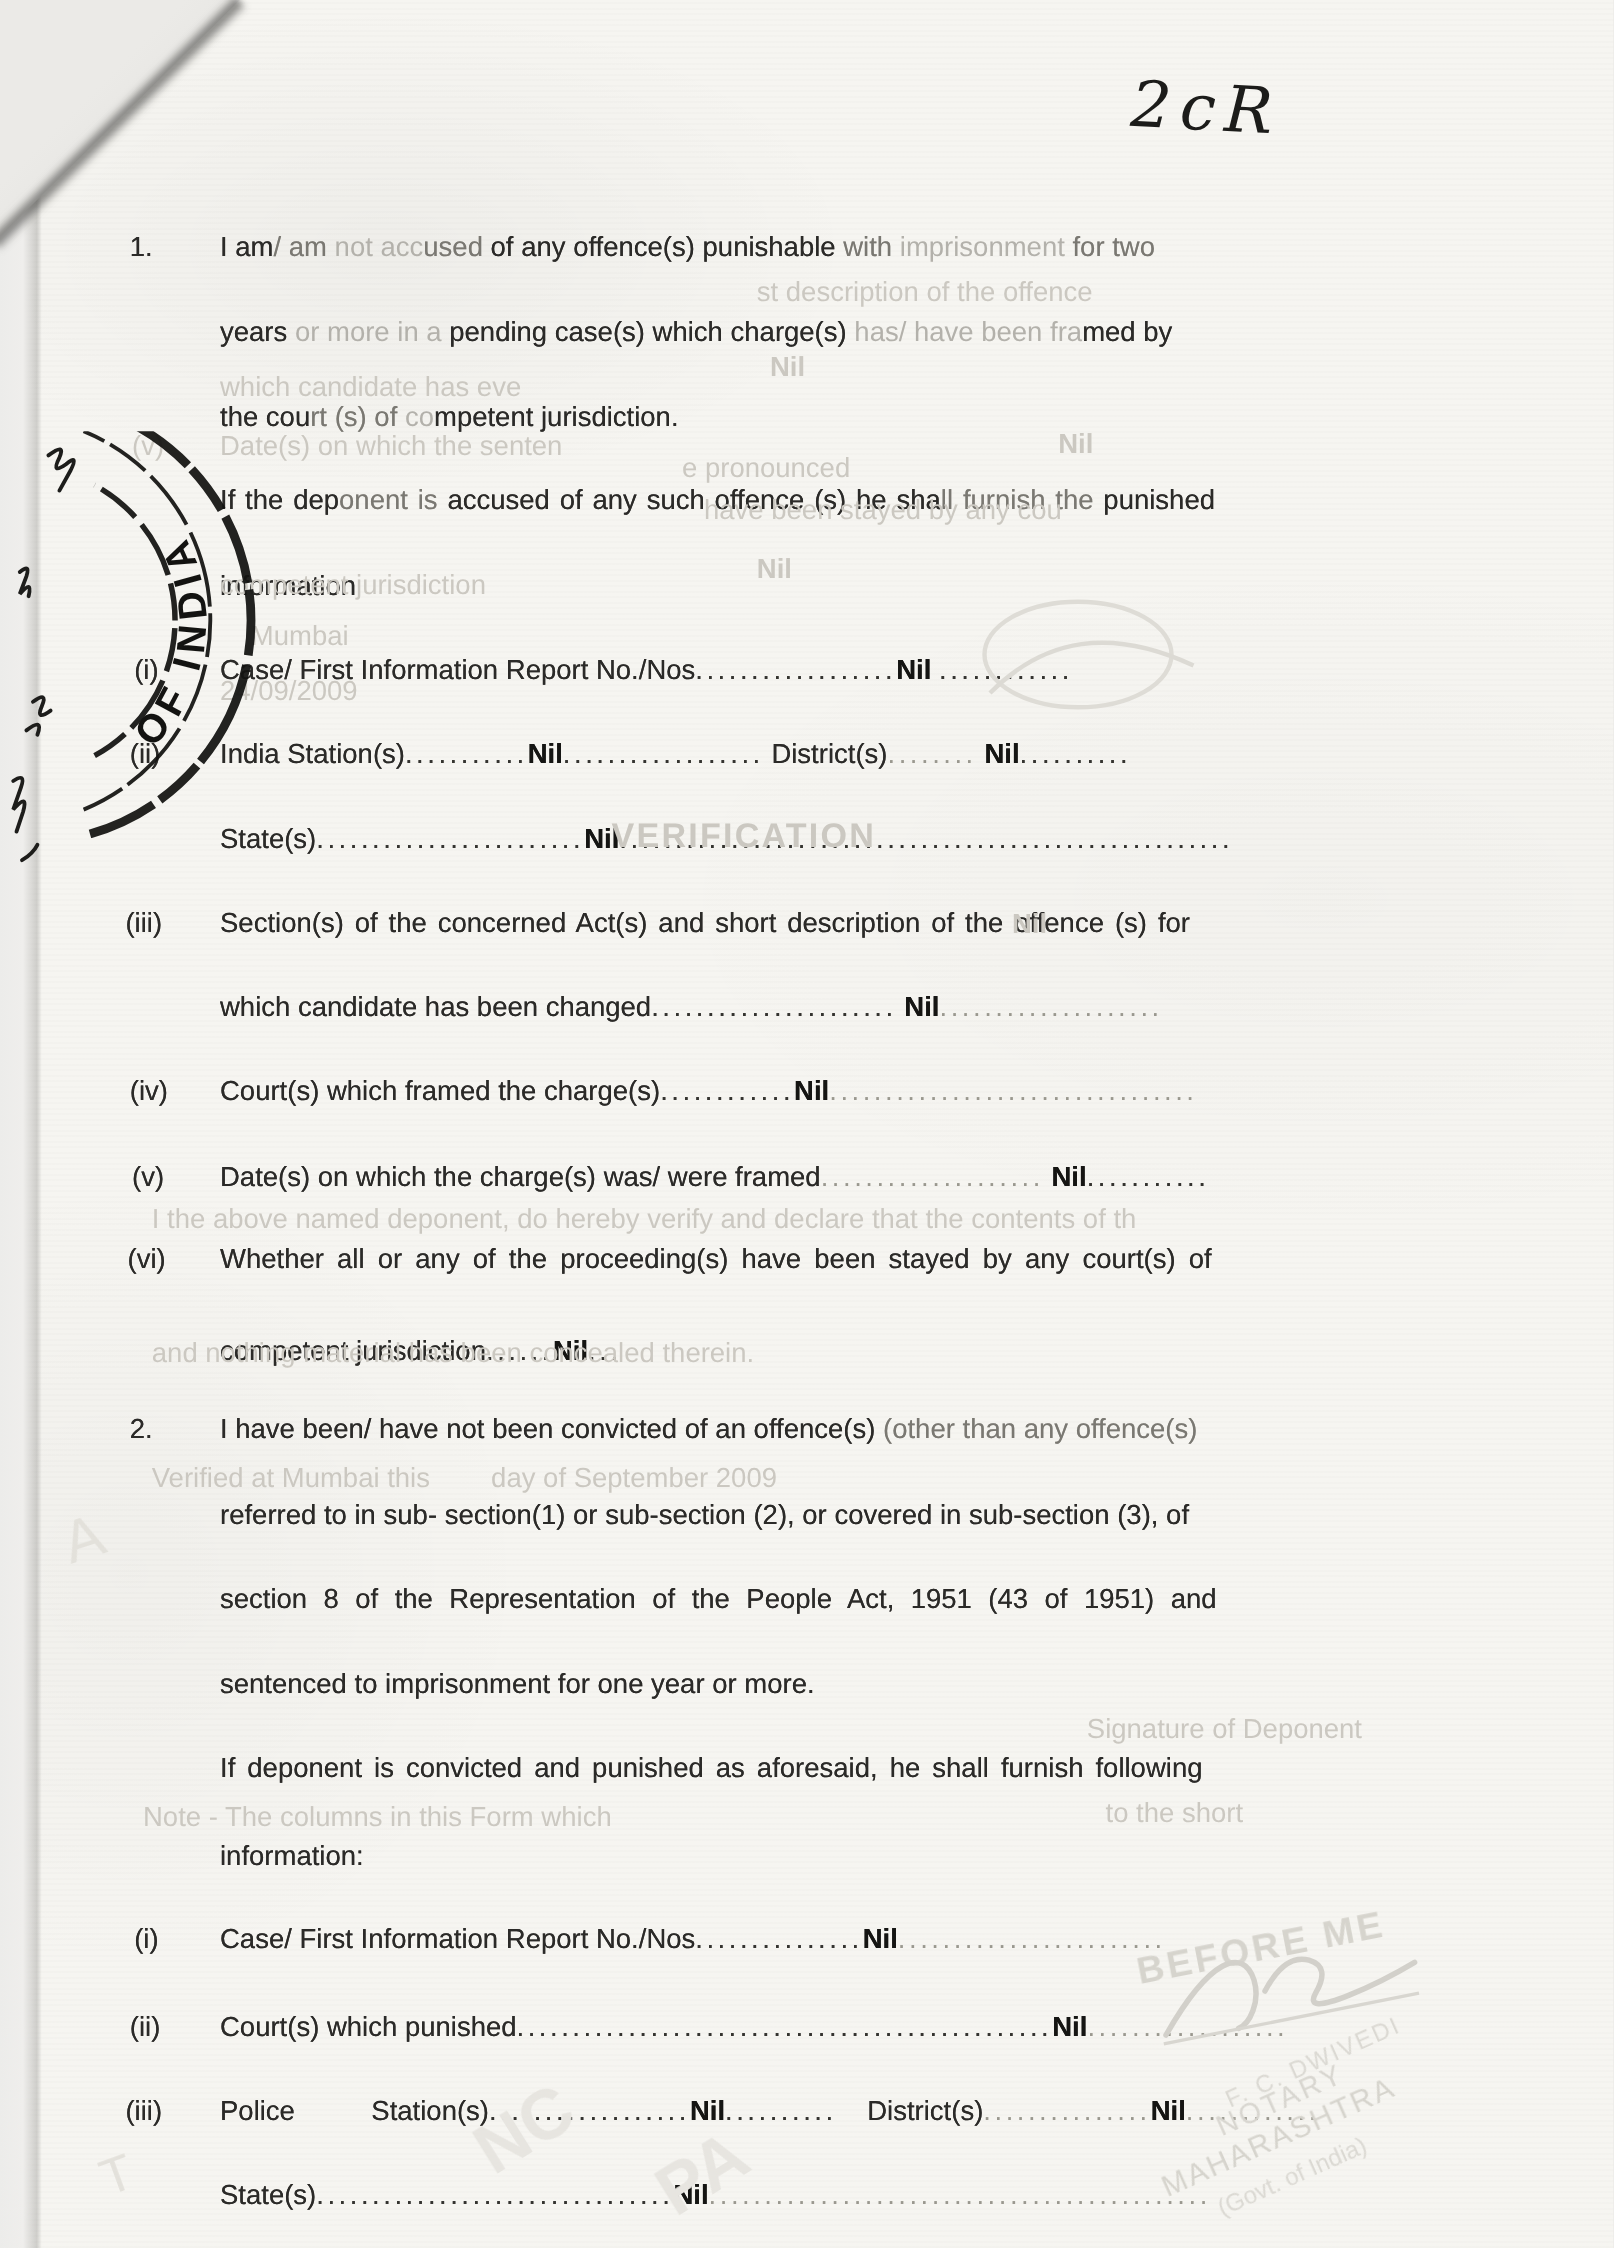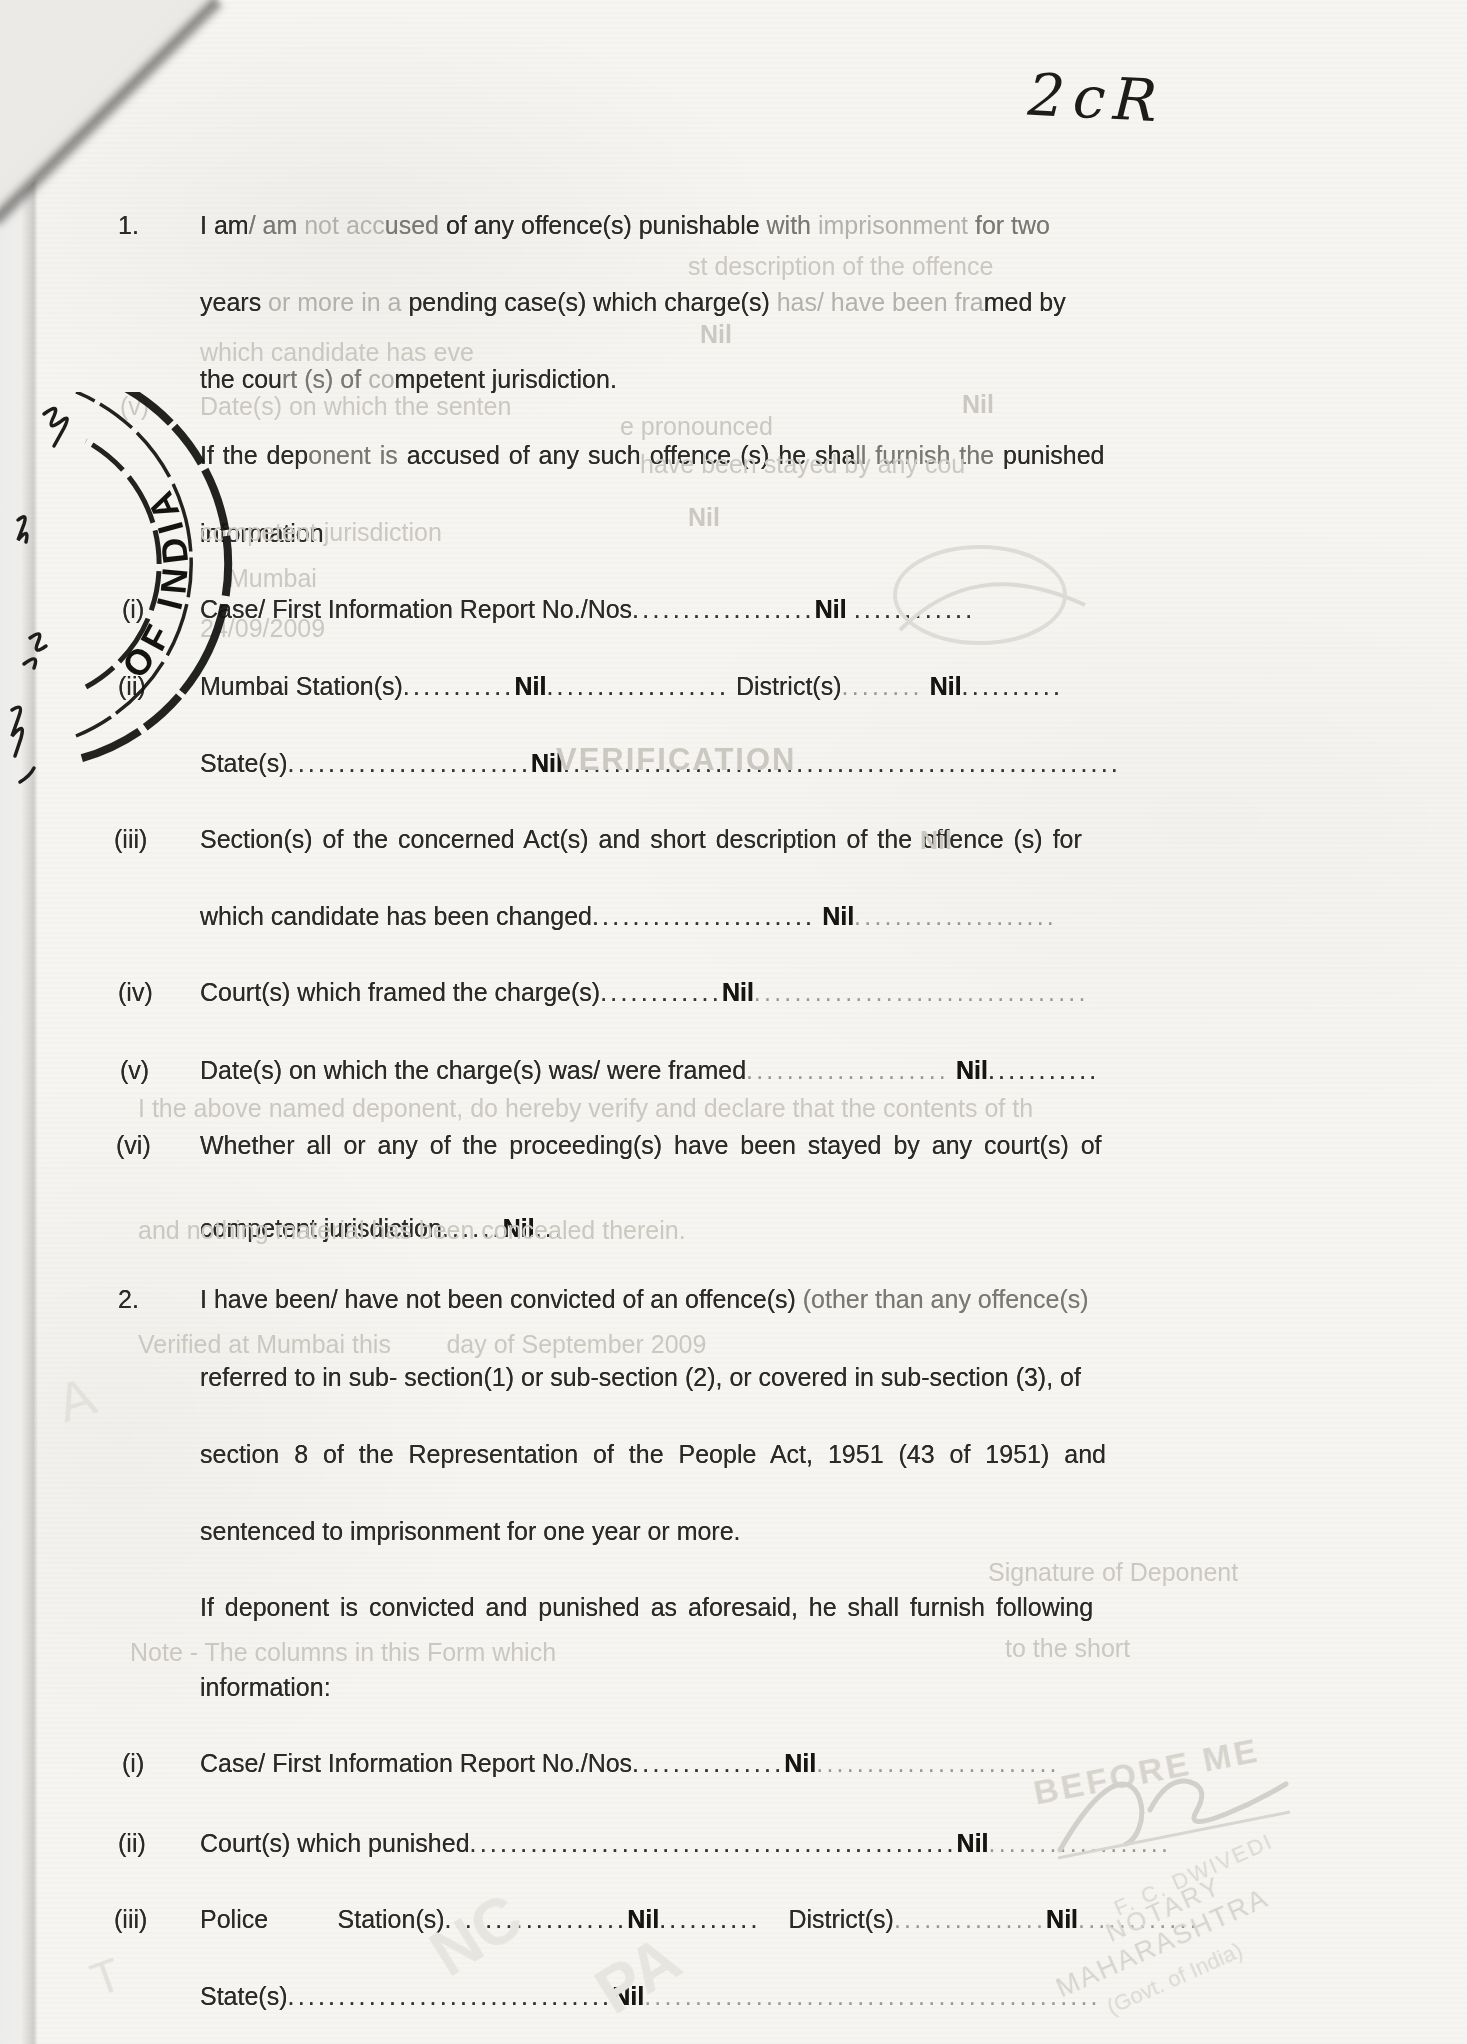--- a/index.html
+++ b/index.html
@@ -73,21 +73,21 @@
   <div id="lines-layer">
       <span class="line-label seg-n" style="left: 118px; top: 210px;">1.</span>
       <div class="line" style="left: 200px; top: 210px;"><span class="seg-n">I am</span><span class="seg-m">/ am</span><span class="seg-f"> not acc</span><span class="seg-m">used</span><span class="seg-n"> of any offence(s) punishable </span><span class="seg-m">with</span><span class="seg-f"> imprisonment </span><span class="seg-m">for two</span></div>
       <div class="line" style="left: 200px; top: 287px;"><span class="seg-n">years </span><span class="seg-f">or more in a </span><span class="seg-n">pending case(s) which charge(s) </span><span class="seg-f">has/ have been fra</span><span class="seg-n">med by</span></div>
       <div class="line" style="left: 200px; top: 364px;"><span class="seg-n">the cou</span><span class="seg-m">rt (s) of </span><span class="seg-f">co</span><span class="seg-n">mpetent jurisdiction.</span></div>
       <div class="line" style="left: 200px; top: 440px; word-spacing: 2px;"><span class="seg-n">If the dep</span><span class="seg-m">onent is </span><span class="seg-n">accused of any such offence (s) he sha</span><span class="seg-m">ll furnish the </span><span class="seg-n">punished</span></div>
       <div class="line" style="left: 200px; top: 518px;"><span class="seg-n">information</span></div>
       <span class="line-label seg-n" style="left: 122px; top: 594px;">(i)</span>
       <div class="line" style="left: 200px; top: 594px;"><span class="seg-n">Case/ First Information Report No./Nos</span><span class="seg-d">..................</span><span class="seg-b">Nil</span><span class="seg-n"> </span><span class="seg-d">............</span></div>
       <span class="line-label seg-n" style="left: 118px; top: 671px;">(ii)</span>
-      <div class="line" style="left: 200px; top: 671px;"><span class="seg-n">Mumbai Station(s)</span><span class="seg-d">...........</span><span class="seg-b">Nil</span><span class="seg-d">..................</span><span class="seg-n"> District(s)</span><span class="seg-df">........</span><span class="seg-n"> </span><span class="seg-b">Nil</span><span class="seg-d">..........</span></div>
+      <div class="line" style="left: 200px; top: 671px;"><span class="seg-n">India Station(s)</span><span class="seg-d">...........</span><span class="seg-b">Nil</span><span class="seg-d">..................</span><span class="seg-n"> District(s)</span><span class="seg-df">........</span><span class="seg-n"> </span><span class="seg-b">Nil</span><span class="seg-d">..........</span></div>
       <div class="line" style="left: 200px; top: 748px;"><span class="seg-n">State(s)</span><span class="seg-d">........................</span><span class="seg-b">Nil</span><span class="seg-d">.......................................................</span></div>
       <span class="line-label seg-n" style="left: 114px; top: 824px;">(iii)</span>
       <div class="line" style="left: 200px; top: 824px; word-spacing: 3px;"><span class="seg-n">Section(s) of the concerned Act(s) and short description of the offence (s) for</span></div>
       <div class="line" style="left: 200px; top: 901px;"><span class="seg-n">which candidate has been changed</span><span class="seg-d">......................</span><span class="seg-n"> </span><span class="seg-b">Nil</span><span class="seg-df">....................</span></div>
       <span class="line-label seg-n" style="left: 118px; top: 977px;">(iv)</span>
       <div class="line" style="left: 200px; top: 977px;"><span class="seg-n">Court(s) which framed the charge(s)</span><span class="seg-d">............</span><span class="seg-b">Nil</span><span class="seg-df">.................................</span></div>
       <span class="line-label seg-n" style="left: 120px; top: 1055px;">(v)</span>
       <div class="line" style="left: 200px; top: 1055px;"><span class="seg-n">Date(s) on which the charge(s) was/ were framed</span><span class="seg-df">....................</span><span class="seg-n"> </span><span class="seg-b">Nil</span><span class="seg-d">...........</span></div>
       <span class="line-label seg-n" style="left: 116px; top: 1130px;">(vi)</span>
       <div class="line" style="left: 200px; top: 1130px; word-spacing: 5px;"><span class="seg-n">Whether all or any of the proceeding(s) have been stayed by any court(s) of</span></div>

